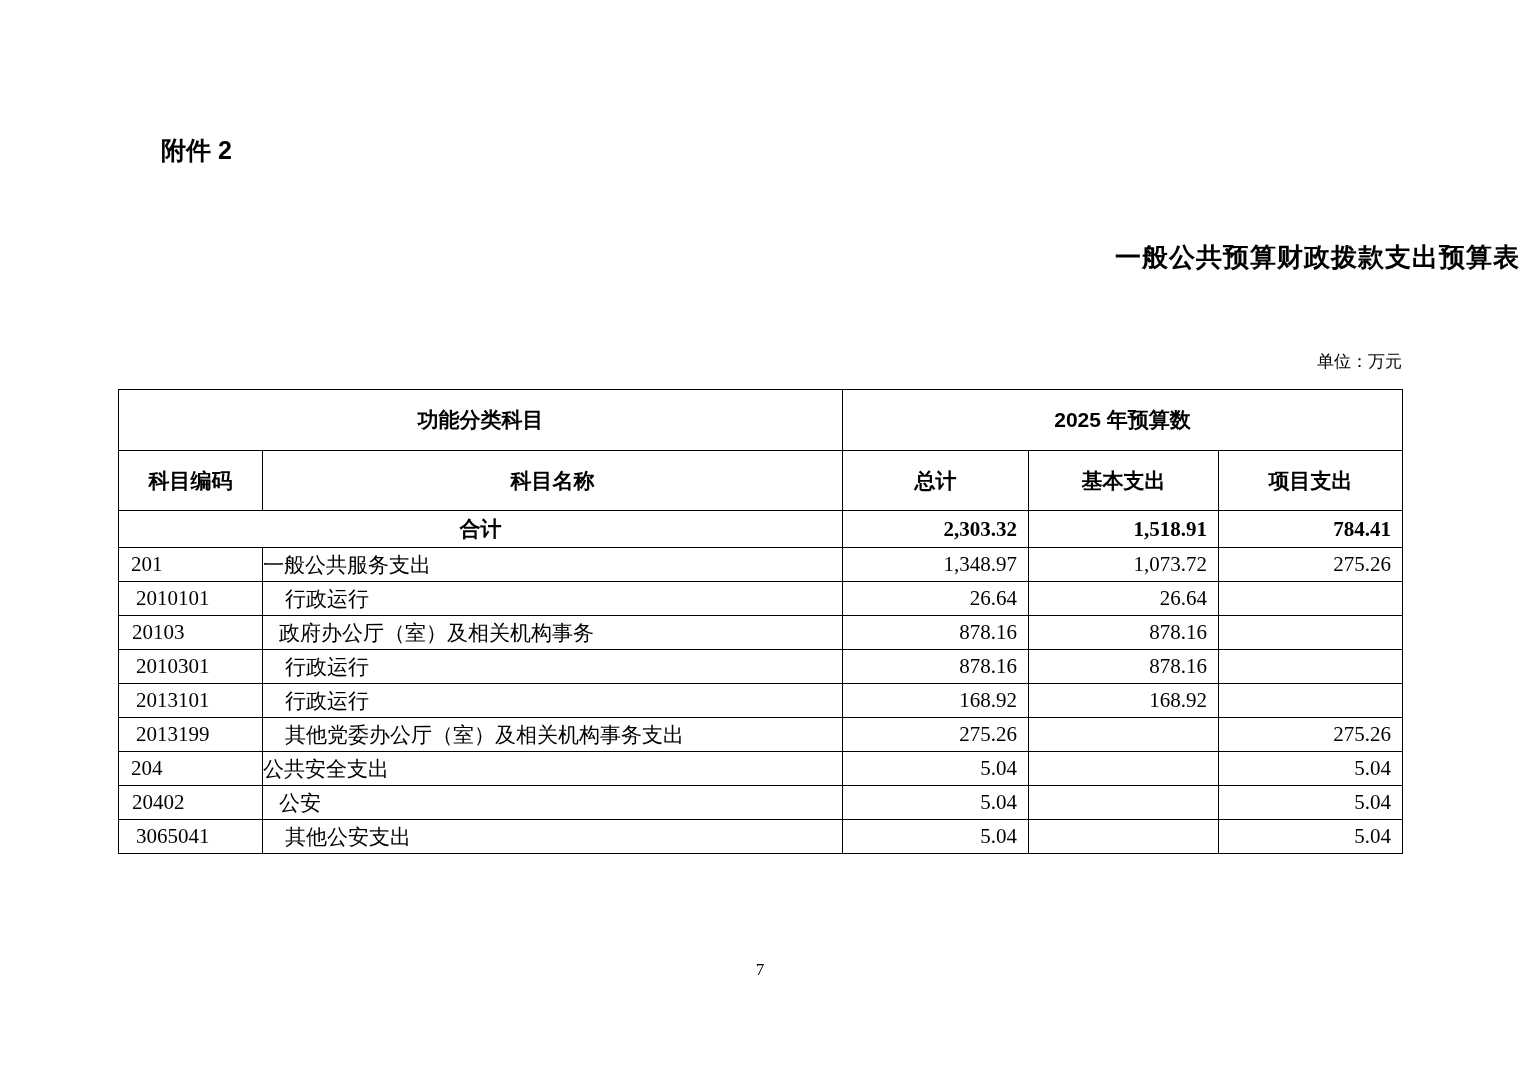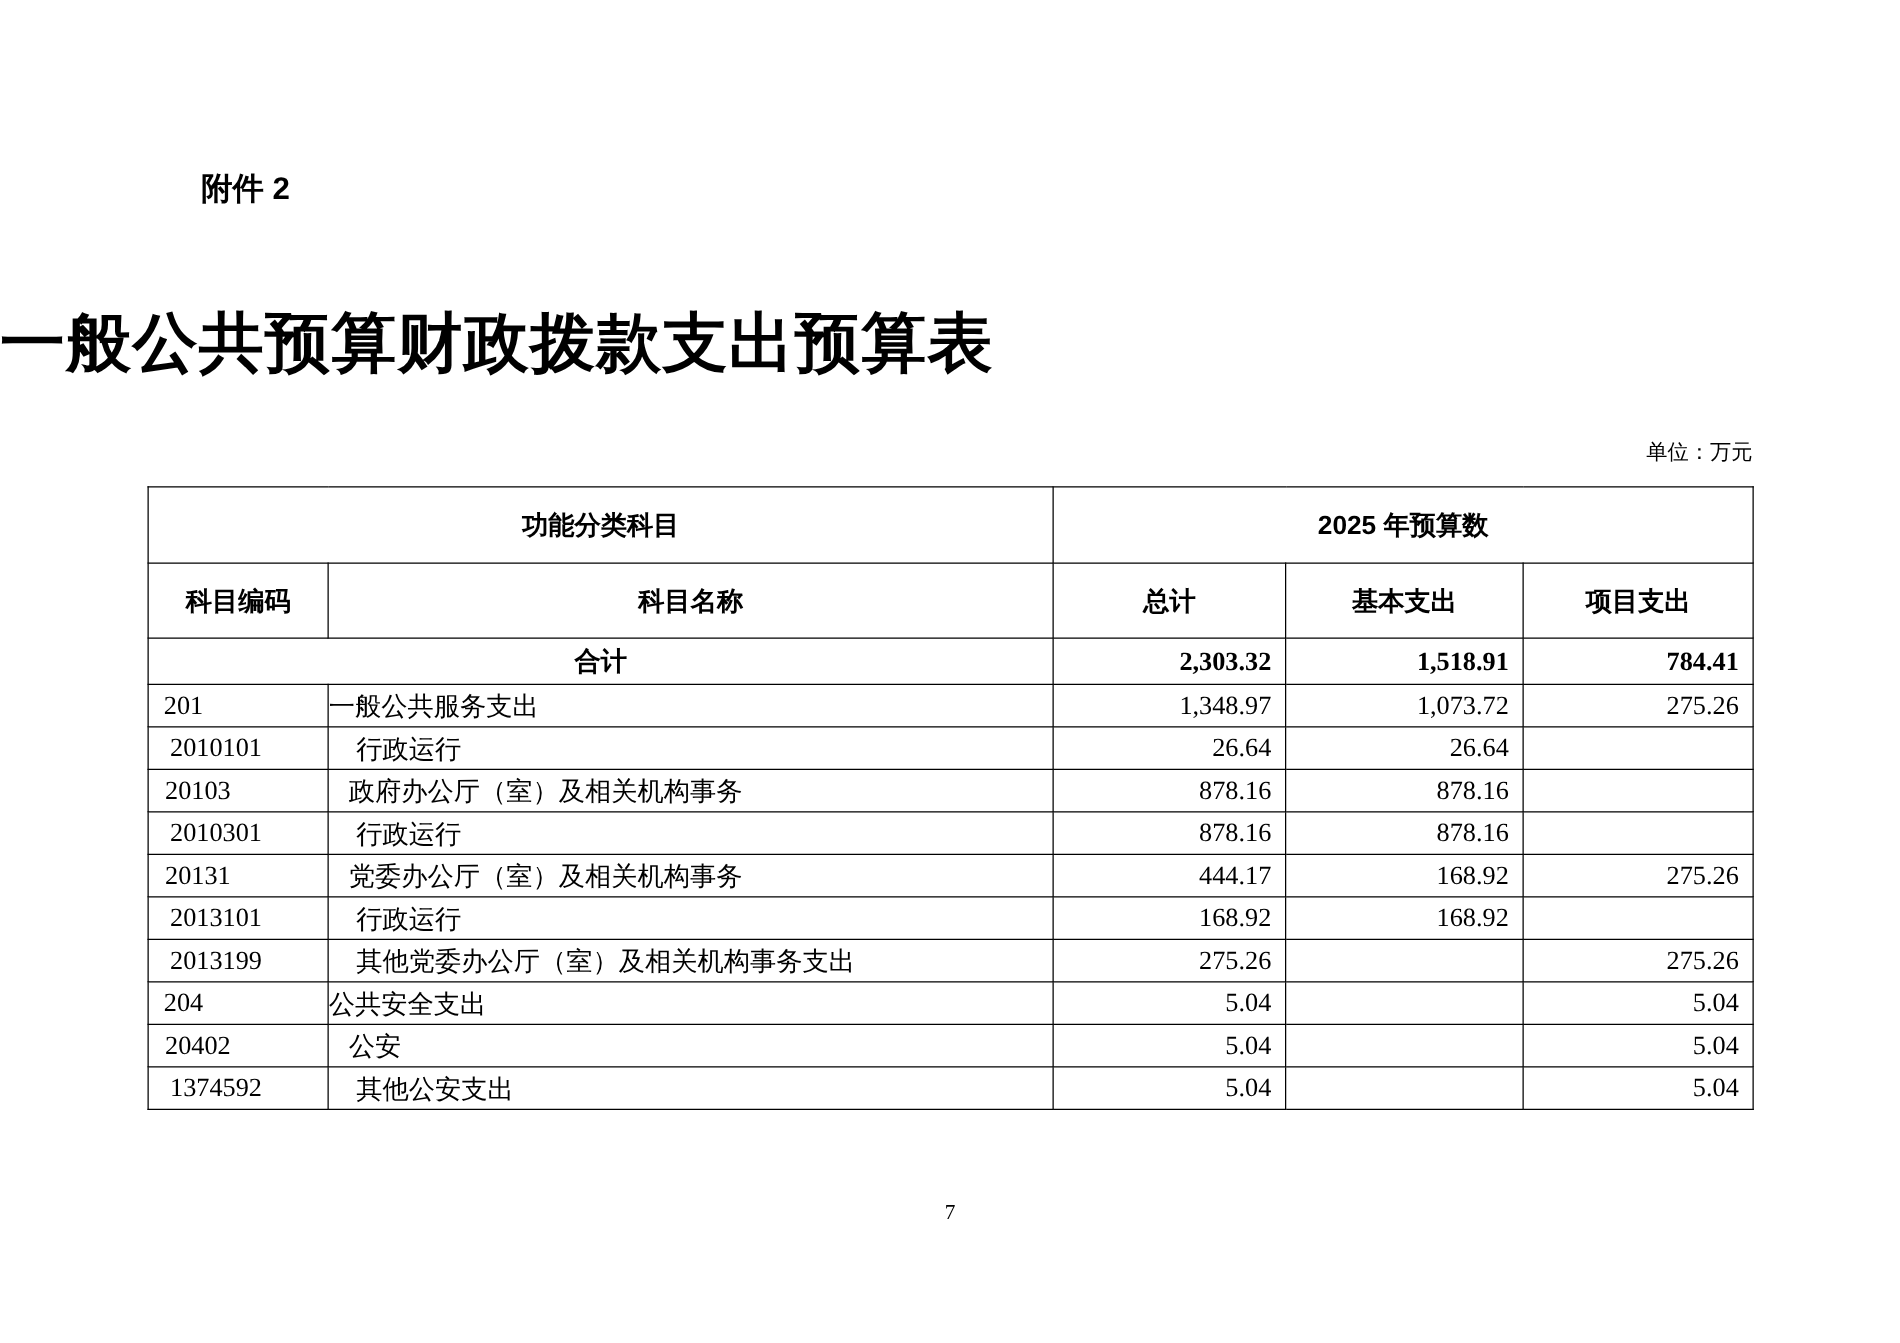--- a/index.html
+++ b/index.html
@@ -11,22 +11,22 @@
     overflow: hidden;
   }
   .attachment-label {
     position: absolute; left: 124px; top: 134px;
     font-size: 25px; font-weight: bold;
     font-family: "Liberation Sans", "DejaVu Sans", sans-serif;
     margin-left: 37px;
   }
   .doc-title {
     position: absolute; top: 240px; left: 0; width: 100%;
-    text-align: left;
-    font-size: 52px; font-weight: bold;
+    text-align: right;
+    font-size: 26px; font-weight: bold;
     font-family: "Liberation Serif", "DejaVu Serif", serif;
     letter-spacing: 1px;
   }
   .unit-note {
     position: absolute; top: 350px; right: 118px;
     font-size: 17px;
     font-family: Liberation Serif, serif;
   }
   table.budget-table {
     position: absolute; left: 118px; top: 389px;
@@ -125,27 +125,20 @@
         <td class="num"></td>
       </tr>
       <tr>
         <td class="code lvl3">2010301</td>
         <td class="name lvl3">行政运行</td>
         <td class="num">878.16</td>
         <td class="num">878.16</td>
         <td class="num"></td>
       </tr>
       <tr>
-        <td class="code lvl2">20131</td>
-        <td class="name lvl2">党委办公厅（室）及相关机构事务</td>
-        <td class="num">444.17</td>
-        <td class="num">168.92</td>
-        <td class="num">275.26</td>
-      </tr>
-      <tr>
         <td class="code lvl3">2013101</td>
         <td class="name lvl3">行政运行</td>
         <td class="num">168.92</td>
         <td class="num">168.92</td>
         <td class="num"></td>
       </tr>
       <tr>
         <td class="code lvl3">2013199</td>
         <td class="name lvl3">其他党委办公厅（室）及相关机构事务支出</td>
         <td class="num">275.26</td>
@@ -160,21 +153,21 @@
         <td class="num">5.04</td>
       </tr>
       <tr>
         <td class="code lvl2">20402</td>
         <td class="name lvl2">公安</td>
         <td class="num">5.04</td>
         <td class="num"></td>
         <td class="num">5.04</td>
       </tr>
       <tr>
-        <td class="code lvl3">1374592</td>
+        <td class="code lvl3">3065041</td>
         <td class="name lvl3">其他公安支出</td>
         <td class="num">5.04</td>
         <td class="num"></td>
         <td class="num">5.04</td>
       </tr>
     </tbody>
 </table>
 
 <div class="page-number">7</div>
 

